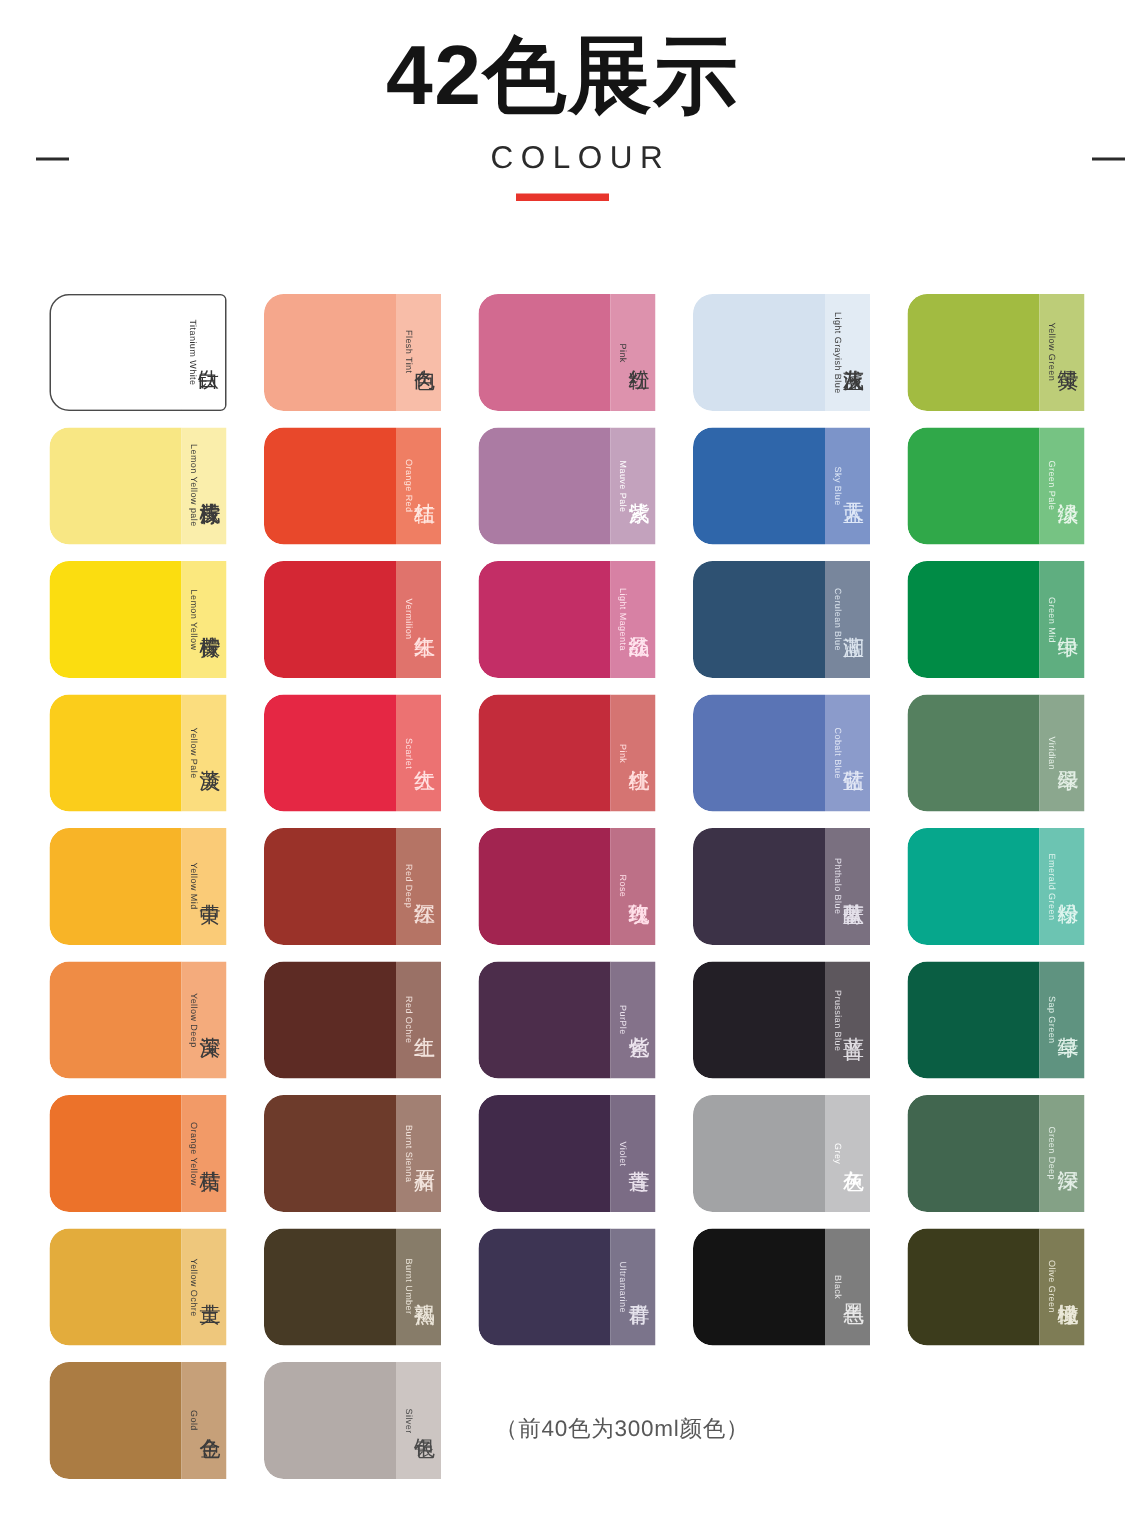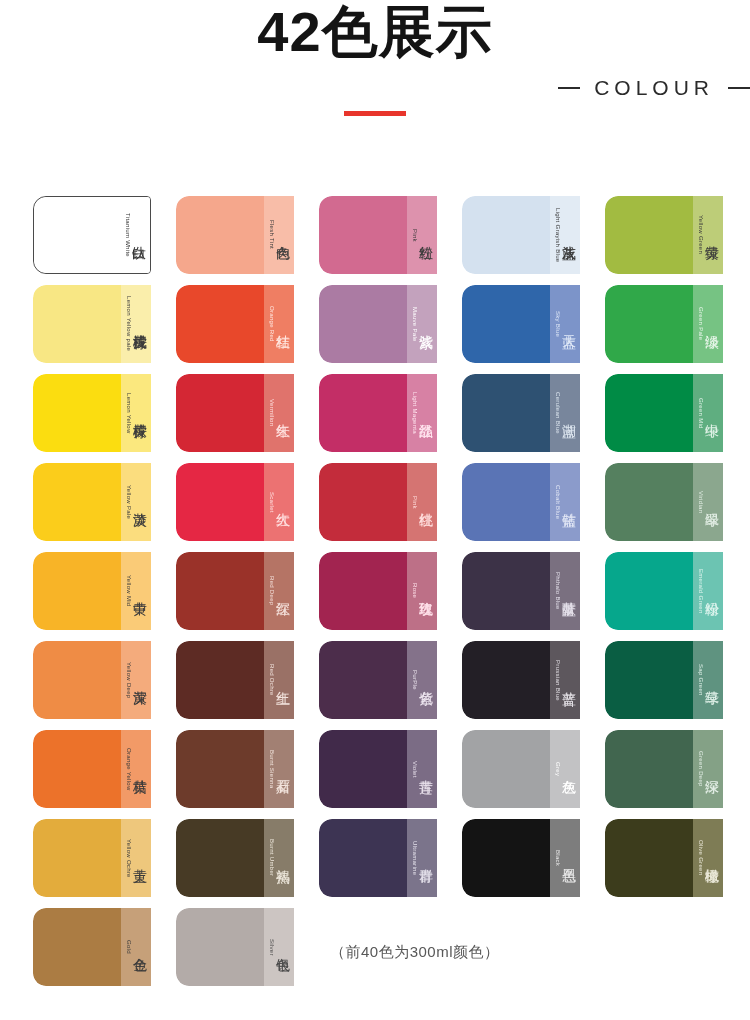--- a/index.html
+++ b/index.html
@@ -12,33 +12,34 @@
     height: 1020px;
     background: #ffffff;
     font-family: "Liberation Sans", "DejaVu Sans", sans-serif;
     overflow: hidden;
     position: relative;
   }
 
   
   .header {
     text-align: center;
+    padding-top: 18px;
   }
   .main-title {
     font-size: 56px;
     line-height: 64px;
     font-weight: 700;
     color: #141414;
     letter-spacing: 1px;
     margin: 0;
   }
   .subtitle-row {
     display: flex;
     align-items: center;
-    justify-content: flex-end;
+    justify-content: space-between;
     gap: 14px;
     margin-top: 12px;
     margin-left: 24px;
   }
   .sub-dash {
     display: block;
     width: 22px;
     height: 2px;
     background: #2b2b2b;
   }

